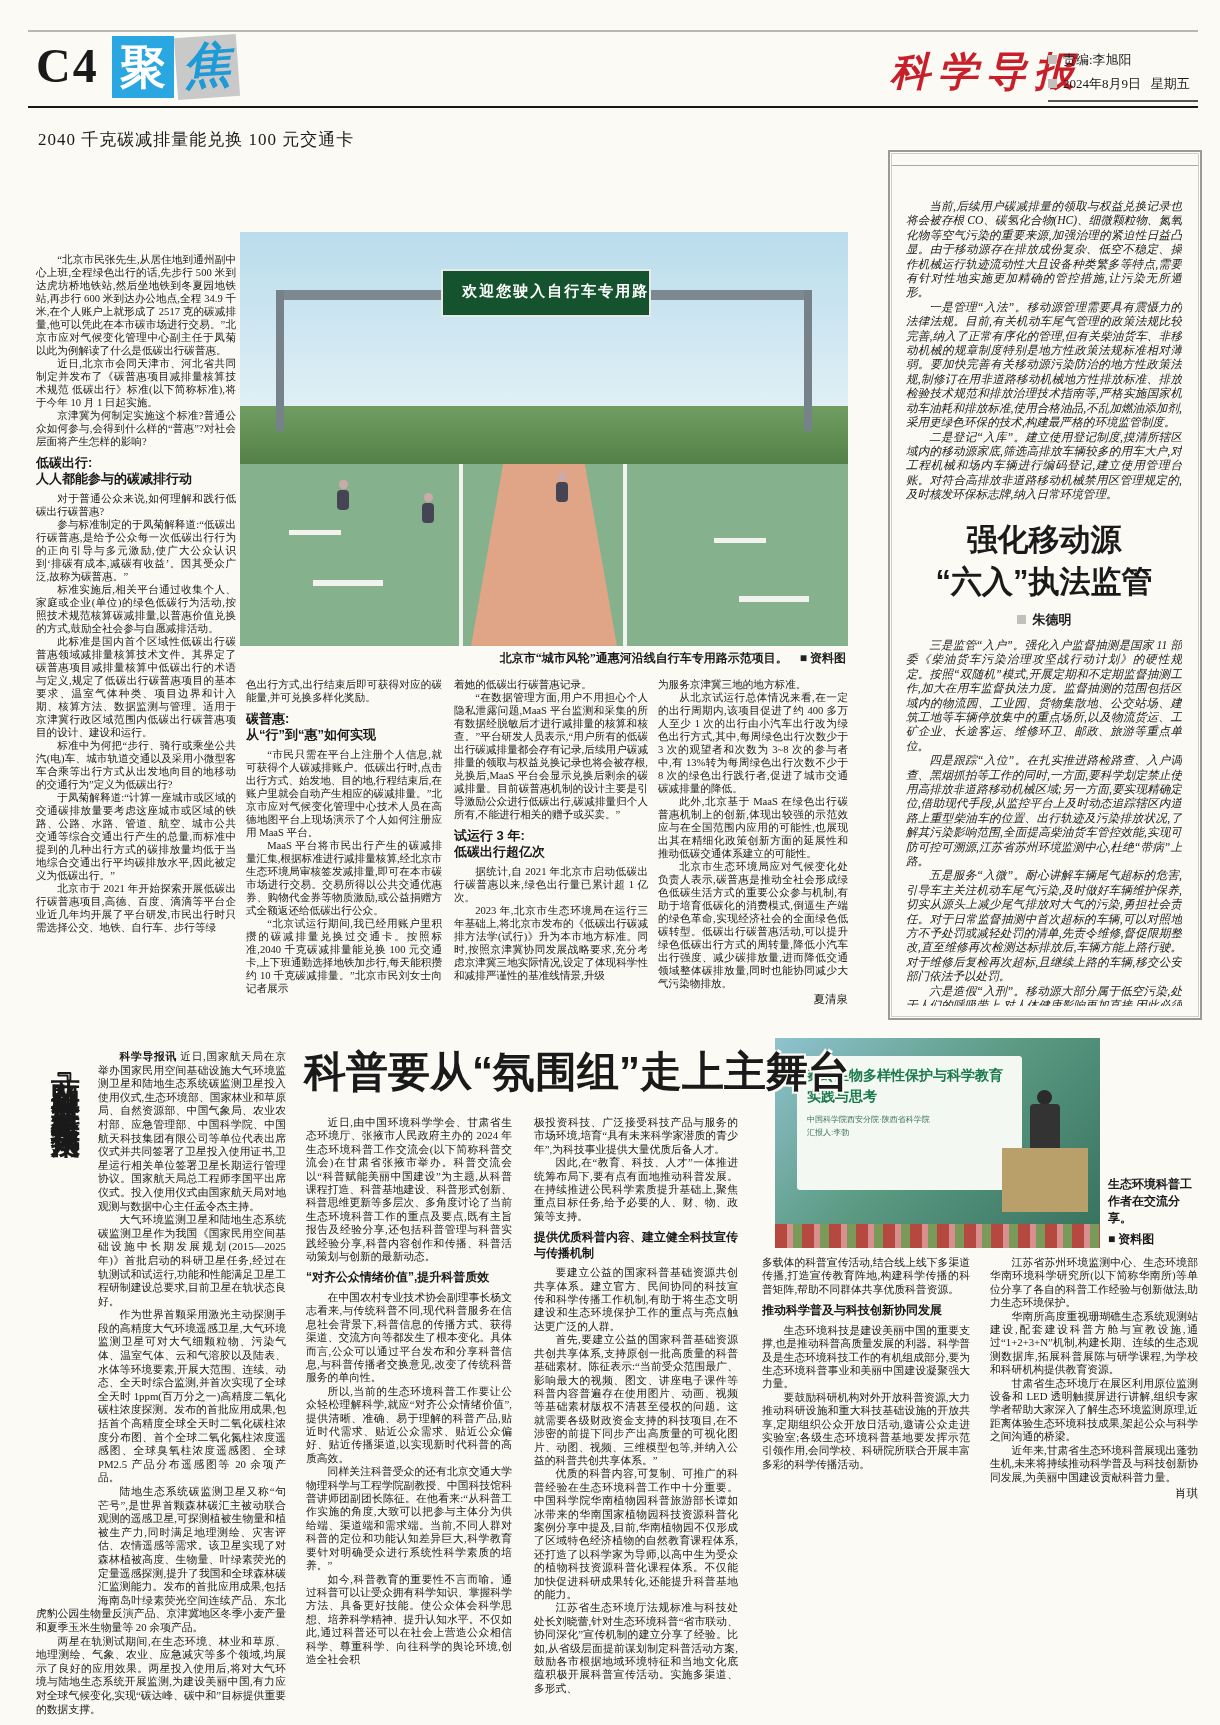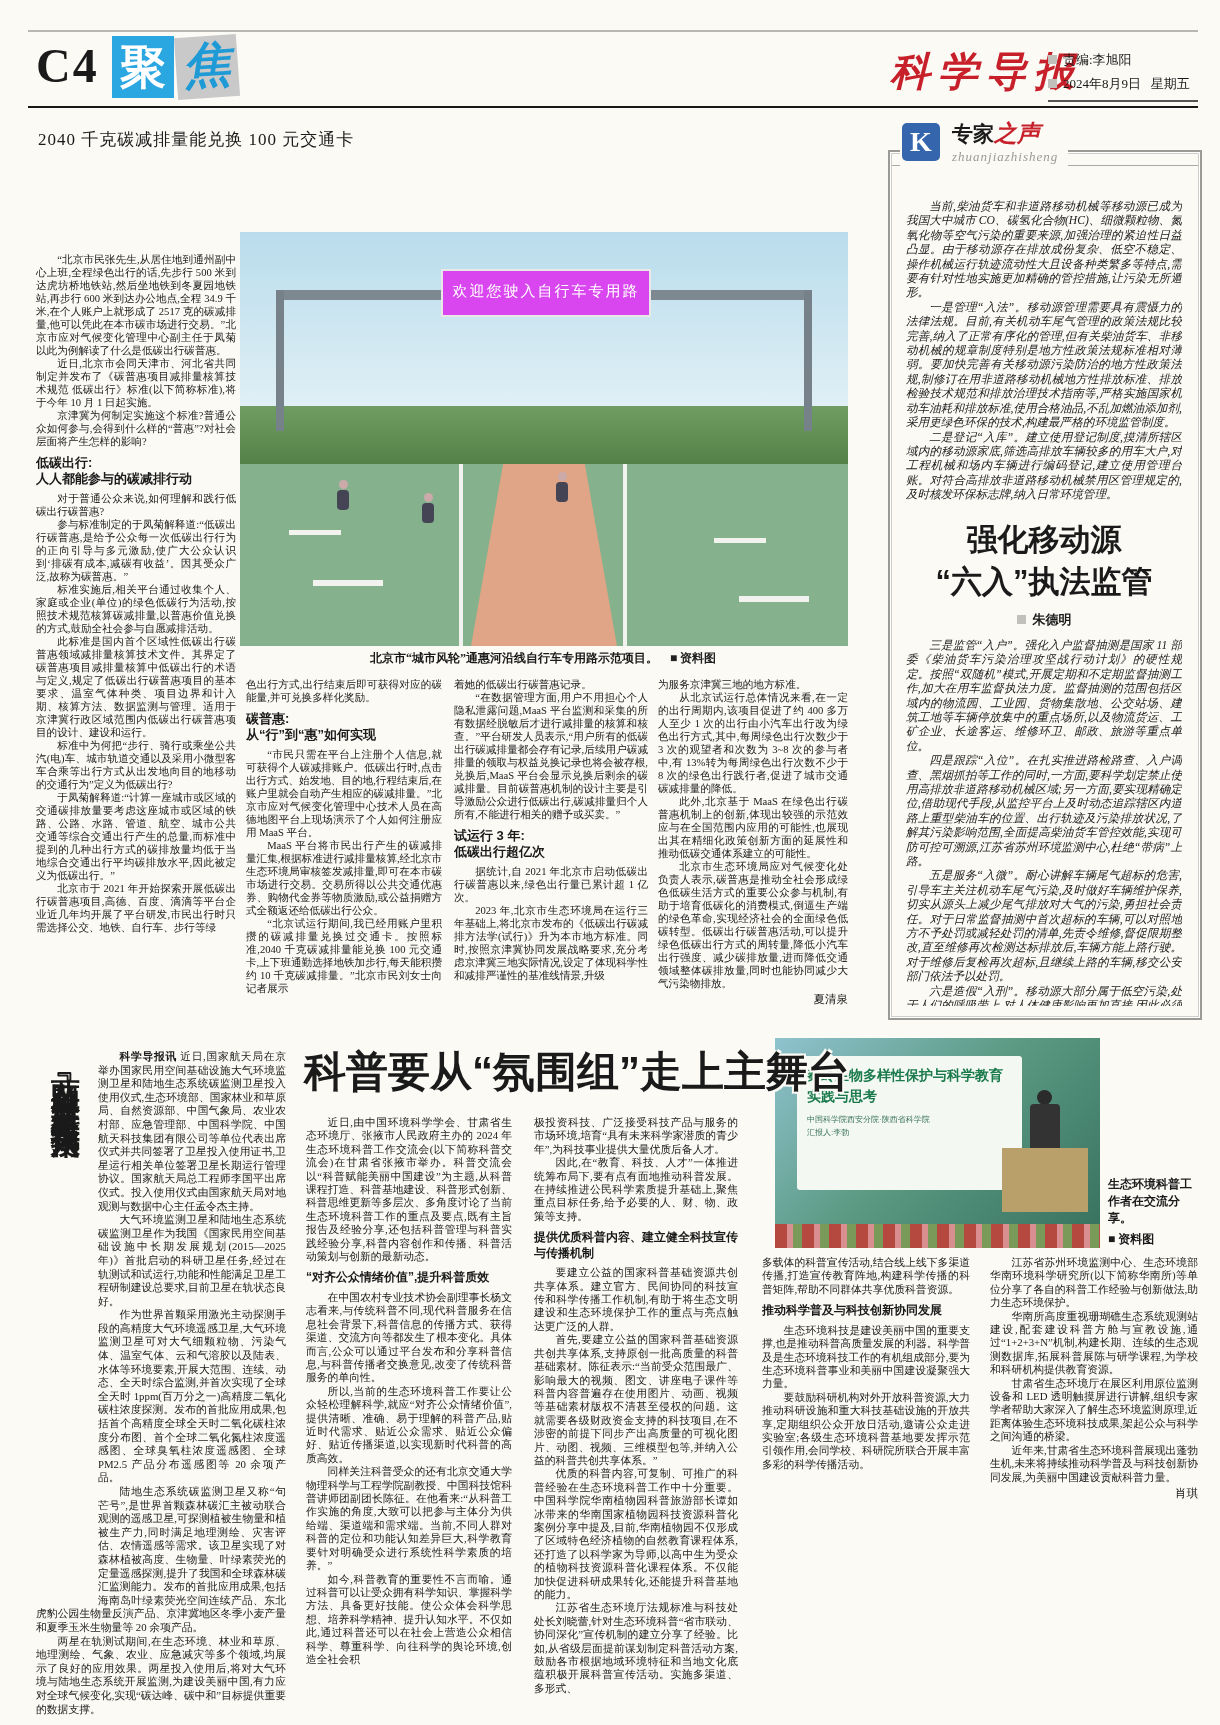--- a/index.html
+++ b/index.html
@@ -40,27 +40,27 @@
   .mp-sky{position:absolute;left:0;top:0;width:100%;height:46%;
           background:linear-gradient(#b9dcec,#e3f1f6);}
   .mp-trees{position:absolute;left:0;top:42%;width:100%;height:16%;
             background:linear-gradient(#6f9d62,#4f7d43);}
   .mp-road{position:absolute;left:0;top:56%;width:100%;height:44%;background:#86b18d;}
   .mp-center{position:absolute;left:38%;top:56%;width:24%;height:44%;background:#dfa586;
              clip-path:polygon(22% 0,78% 0,100% 100%,0 100%);}
   .mp-line{position:absolute;background:#f2f2ee;}
   .mp-gantry-beam{position:absolute;left:6%;top:14%;width:88%;height:10px;background:#7e8890;}
   .mp-pole{position:absolute;top:14%;width:8px;height:34%;background:#77818a;}
-  .mp-sign{position:absolute;left:33%;top:9%;width:34%;height:44px;background:#d946ef;
-           border:2px solid #e8e8e8;color:#fff;font-size:15px;font-weight:400;
-           text-align:center;line-height:40px;letter-spacing:2px;}
+  .mp-sign{position:absolute;left:33%;top:9%;width:34%;height:44px;background:#14532d;
+           border:2px solid #e8e8e8;color:#fff;font-size:15px;font-weight:700;
+           text-align:right;line-height:40px;letter-spacing:2px;}
   .cyclist{position:absolute;}
   .cyc-body{width:12px;height:20px;background:#445;border-radius:4px;}
   .cyc-head{width:9px;height:9px;border-radius:50%;background:#caa;margin:0 auto 1px;}
-  .caption{left:240px;top:650px;width:606px;text-align:center;font-size:12px;font-weight:700;}
+  .caption{left:240px;top:650px;width:606px;text-align:right;font-size:12px;font-weight:700;}
   .caption .credit{margin-left:12px;color:#222;font-weight:700;}
   
   .expert-box{left:888px;top:150px;width:310px;height:866px;border:2px solid #9a9a96;
               box-shadow:inset 0 0 0 1px #fff,inset 0 0 0 2px #cfcfca;}
   .expert-rule{left:888px;top:165px;width:310px;height:1px;background:#aaa;}
   .expert-hdr{left:900px;top:116px;background:#fbfaf5;padding:2px 10px 2px 2px;}
   .k-sq{display:inline-block;width:38px;height:38px;background:#3465ad;border-radius:5px;
         color:#fff;font-size:28px;font-weight:700;text-align:center;line-height:38px;
         vertical-align:middle;font-family:"Liberation Serif",serif;}
   .expert-title{display:inline-block;vertical-align:middle;margin-left:8px;}
@@ -220,30 +220,23 @@
     <div>
         <p>从北京试运行总体情况来看,在一定的出行周期内,该项目促进了约 400 多万人至少 1 次的出行由小汽车出行改为绿色出行方式,其中,每周绿色出行次数少于 3 次的观望者和次数为 3~8 次的参与者中,有 13%转为每周绿色出行次数不少于 8 次的绿色出行践行者,促进了城市交通碳减排量的降低。</p>
         <p>此外,北京基于 MaaS 在绿色出行碳普惠机制上的创新,体现出较强的示范效应与在全国范围内应用的可能性,也展现出其在精细化政策创新方面的延展性和推动低碳交通体系建立的可能性。</p>
         <p>北京市生态环境局应对气候变化处负责人表示,碳普惠是推动全社会形成绿色低碳生活方式的重要公众参与机制,有助于培育低碳化的消费模式,倒逼生产端的绿色革命,实现经济社会的全面绿色低碳转型。低碳出行碳普惠活动,可以提升绿色低碳出行方式的周转量,降低小汽车出行强度、减少碳排放量,进而降低交通领域整体碳排放量,同时也能协同减少大气污染物排放。</p>
       </div>
     <div class="author-line">夏清泉</div>
   </div>
 
   <div class="abs expert-rule"></div>
   <div class="abs expert-box"></div>
-  <div class="abs expert-hdr">
-    <span class="k-sq">K</span>
-    <span class="expert-title">
-      <span class="et-black">专家</span><span class="et-red">之声</span>
-      <div class="et-pinyin">zhuanjiazhisheng</div>
-    </span>
-  </div>
   <div class="abs expert-body">
     <div>
-        <p>当前,柴油货车和非道路移动机械等移动源已成为我国大中城市 CO、碳氢化合物(HC)、细微颗粒物、氮氧化物等空气污染的重要来源,加强治理的紧迫性日益凸显。由于移动源存在排放成份复杂、低空不稳定、操作机械运行轨迹流动性大且设备种类繁多等特点,需要有针对性地实施更加精确的管控措施,让污染无所遁形。</p>
+        <p>当前,后续用户碳减排量的领取与权益兑换记录也将会被存根 CO、碳氢化合物(HC)、细微颗粒物、氮氧化物等空气污染的重要来源,加强治理的紧迫性日益凸显。由于移动源存在排放成份复杂、低空不稳定、操作机械运行轨迹流动性大且设备种类繁多等特点,需要有针对性地实施更加精确的管控措施,让污染无所遁形。</p>
         <p>一是管理“入法”。移动源管理需要具有震慑力的法律法规。目前,有关机动车尾气管理的政策法规比较完善,纳入了正常有序化的管理,但有关柴油货车、非移动机械的规章制度特别是地方性政策法规标准相对薄弱。要加快完善有关移动源污染防治的地方性政策法规,制修订在用非道路移动机械地方性排放标准、排放检验技术规范和排放治理技术指南等,严格实施国家机动车油耗和排放标准,使用合格油品,不乱加燃油添加剂,采用更绿色环保的技术,构建最严格的环境监管制度。</p>
         <p>二是登记“入库”。建立使用登记制度,摸清所辖区域内的移动源家底,筛选高排放车辆较多的用车大户,对工程机械和场内车辆进行编码登记,建立使用管理台账。对符合高排放非道路移动机械禁用区管理规定的,及时核发环保标志牌,纳入日常环境管理。</p>
       </div>
     <div class="expert-headline">
       <div>强化移动源</div>
       <div>“六入”执法监管</div>
     </div>
     <div class="expert-byline"><span class="bsq"></span><span>朱德明</span></div>
     <div>
         <p>三是监管“入户”。强化入户监督抽测是国家 11 部委《柴油货车污染治理攻坚战行动计划》的硬性规定。按照“双随机”模式,开展定期和不定期监督抽测工作,加大在用车监督执法力度。监督抽测的范围包括区域内的物流园、工业园、货物集散地、公交站场、建筑工地等车辆停放集中的重点场所,以及物流货运、工矿企业、长途客运、维修环卫、邮政、旅游等重点单位。</p>

